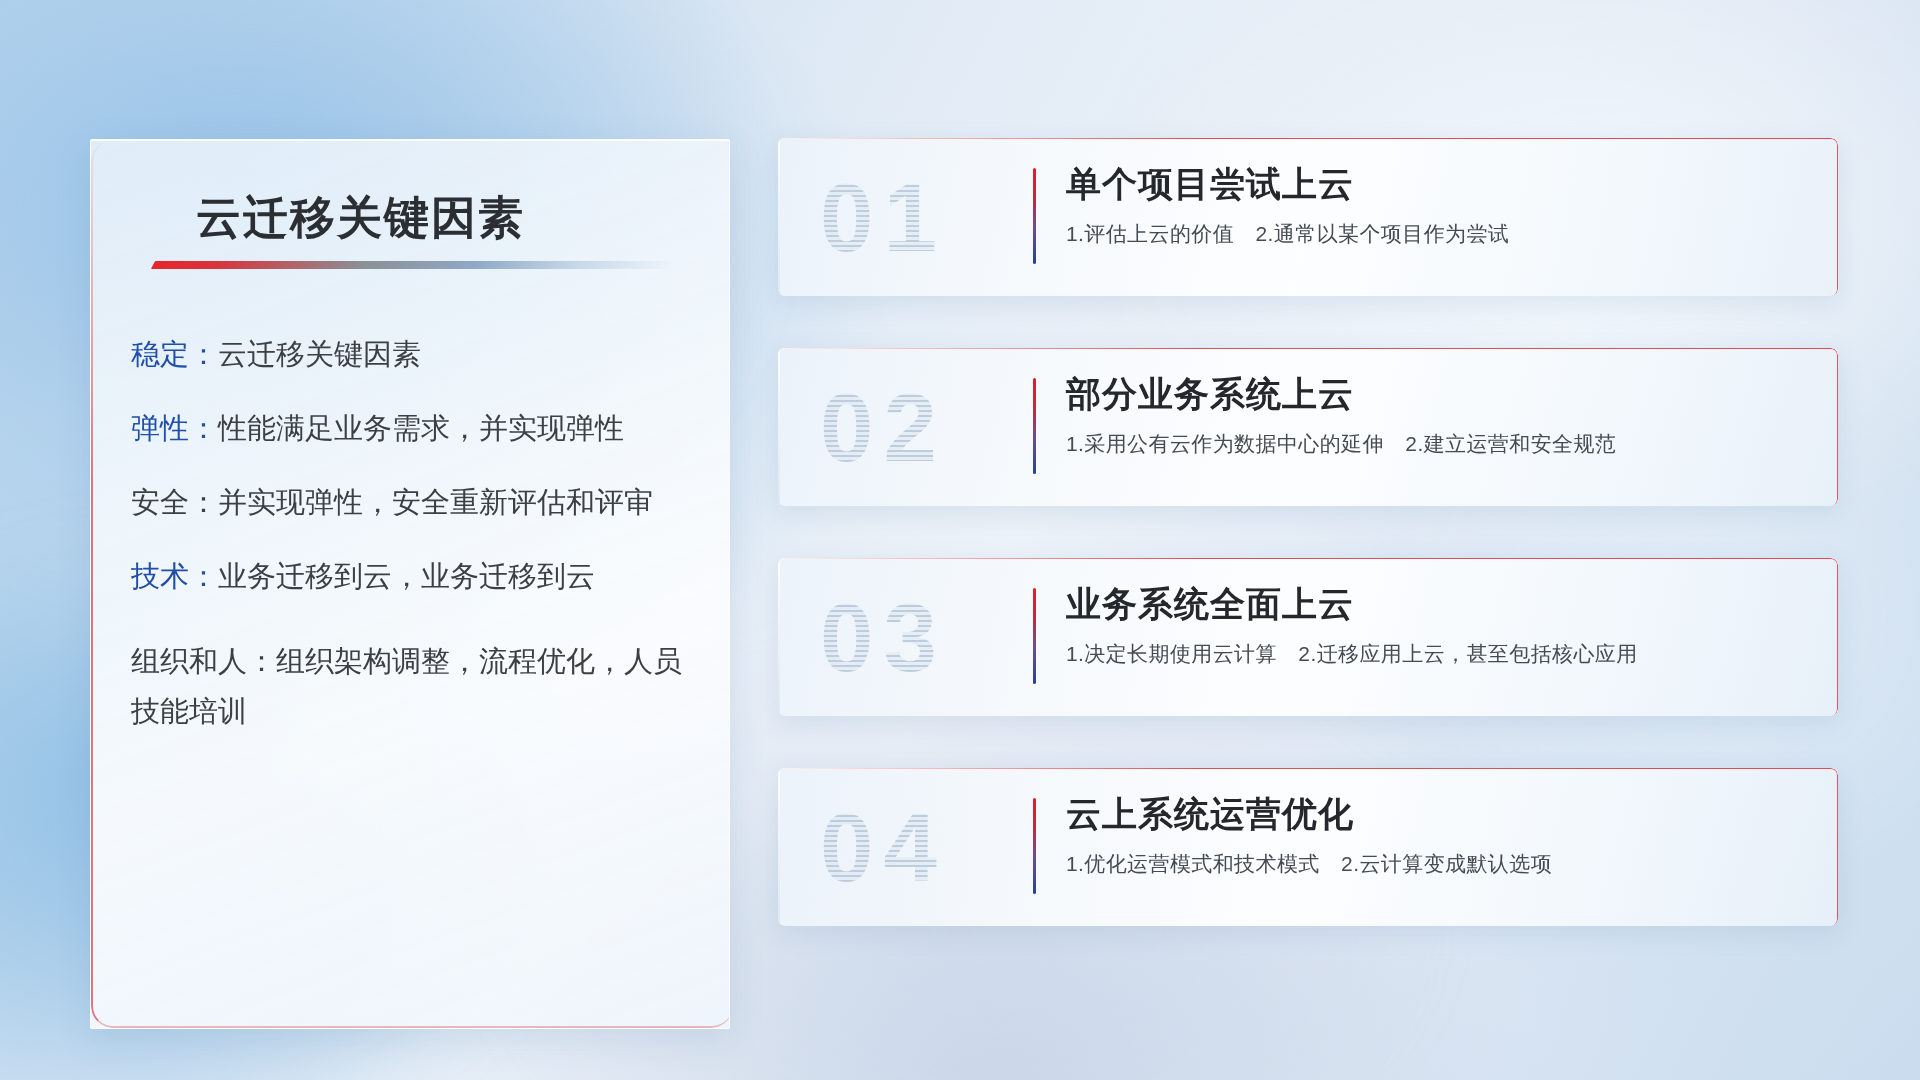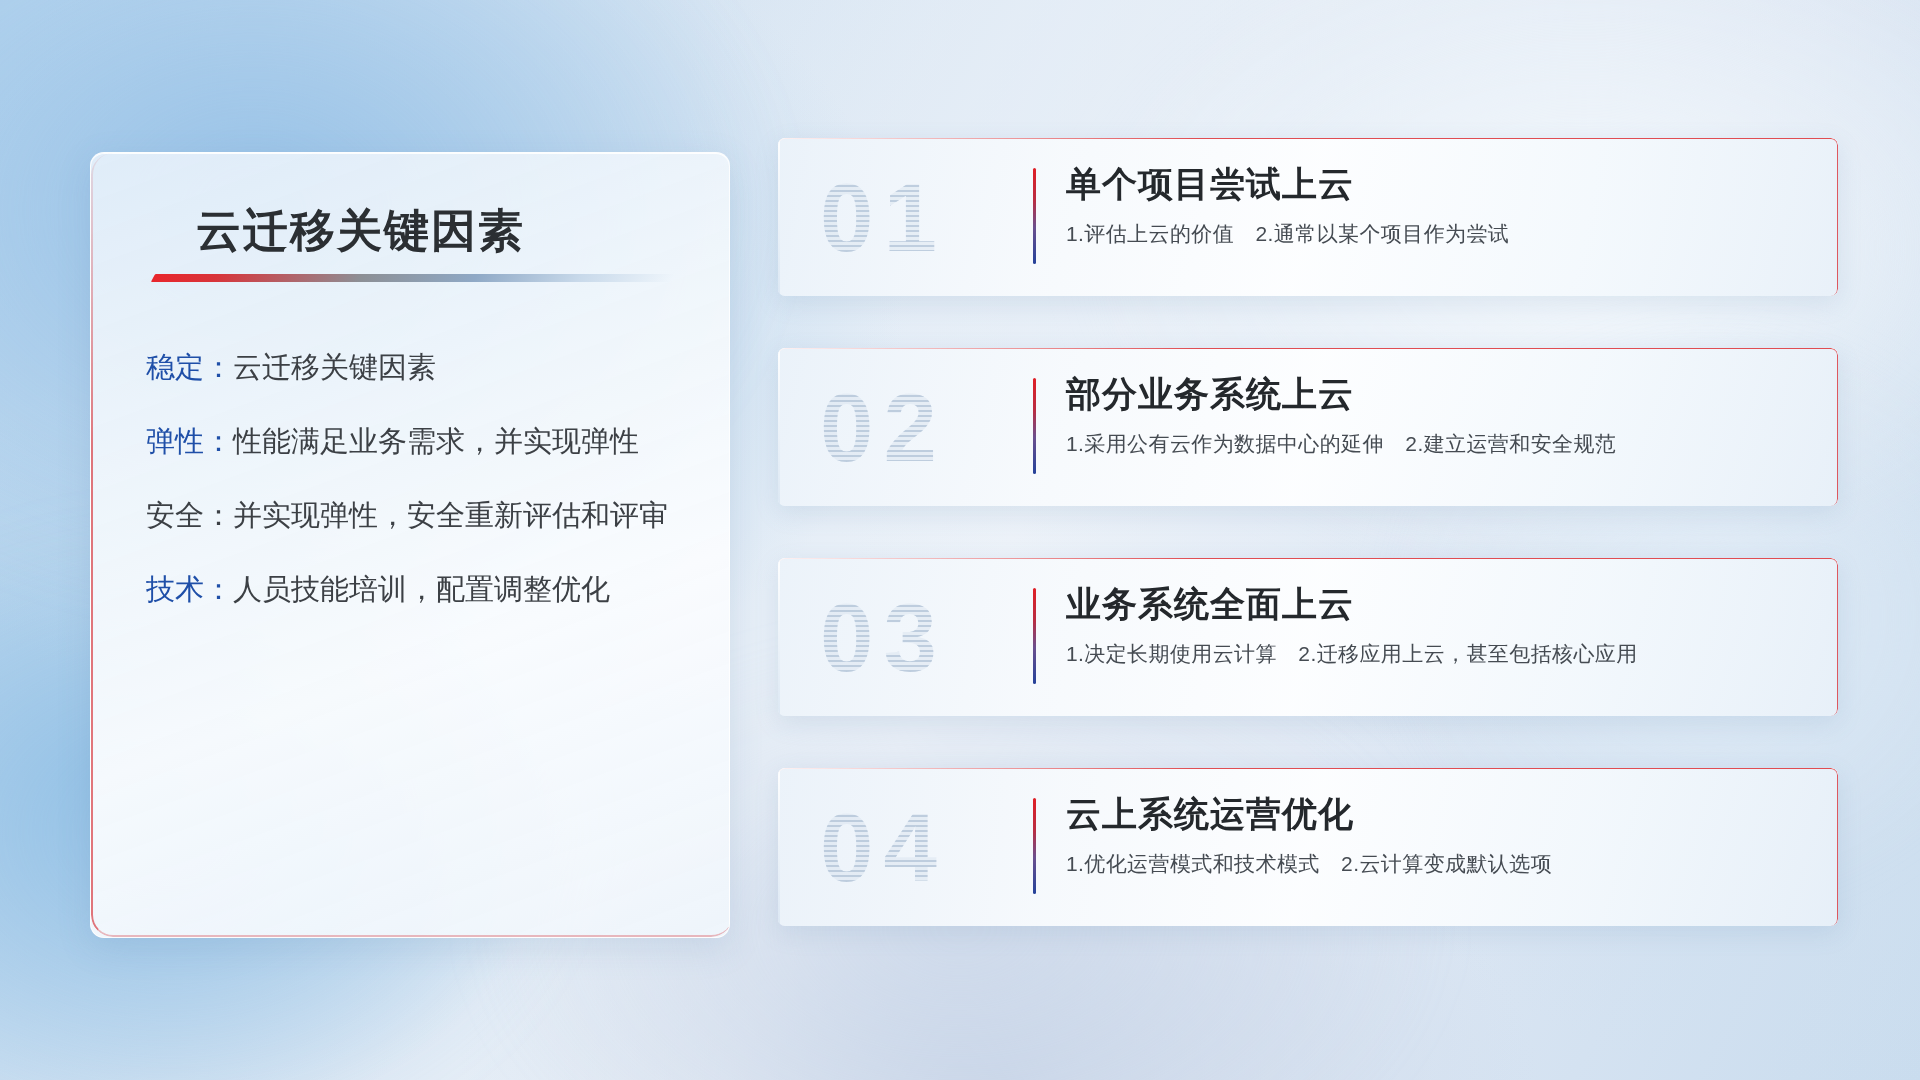--- a/index.html
+++ b/index.html
@@ -47,22 +47,22 @@
     background: radial-gradient(ellipse at 50% 50%, rgba(231,240,249,.7) 0%, rgba(231,240,249,0) 70%);
     filter: blur(26px);
   }
 
   
   #stage { position:absolute; inset:0; z-index:2; }
 
   
   #left-panel {
     position:absolute;
-    left:90px; top:152px; width:640px; height:786px;
-    border-radius:14px;
+    left:90px; top:139px; width:640px; height:890px;
+    border-radius:2px;
     background: linear-gradient(160deg, rgba(232,241,250,.88) 0%, rgba(243,248,252,.92) 35%, rgba(250,252,254,.95) 62%, rgba(240,246,252,.9) 100%);
     border:1px solid rgba(255,255,255,.85);
     box-shadow: 0 10px 34px rgba(90,130,175,.16), inset 0 1px 0 rgba(255,255,255,.9);
     overflow:hidden;
   }
   
   #left-panel::after {
     content:""; position:absolute; left:0; top:0; bottom:0; width:640px;
     border-radius:22px;
     border-left:2px solid rgba(214,38,44,.62);
@@ -90,21 +90,21 @@
     padding:0 46px 0 40px;
   }
   .factor-row {
     font-size:29px;
     line-height:1;
     color:#3c4045;
     margin-bottom:45px;
     white-space:nowrap;
   }
   .factor-row.wrap { white-space:normal; line-height:1.74; }
-  .factor-label { font-weight:400;margin-left:15px; }
+  .factor-label { font-weight:400; }
   .factor-label.accent { color:#1f4fa8; }
   .factor-text { color:#3c4045; }
 
   
   #cards { position:absolute; left:778px; top:138px; width:1060px; }
   .card {
     position:relative;
     width:1060px; height:158px;
     margin-bottom:52px;
     border-radius:7px;
@@ -192,23 +192,26 @@
 
       <div class="factor-row">
         <span class="factor-label accent">弹性：</span><span class="factor-text">性能满足业务需求，并实现弹性</span>
       </div>
 
       <div class="factor-row">
         <span class="factor-label">安全：</span><span class="factor-text">并实现弹性，安全重新评估和评审</span>
       </div>
 
       <div class="factor-row">
-        <span class="factor-label accent">技术：</span><span class="factor-text">人员技能培训，配置调整优化</span>
-      </div>
-
+        <span class="factor-label accent">技术：</span><span class="factor-text">业务迁移到云，业务迁移到云</span>
+      </div>
+
+      <div class="factor-row wrap">
+        <span class="factor-label">组织和人：</span><span class="factor-text">组织架构调整，流程优化，人员技能培训</span>
+      </div>
 
     </div>
   </section>
 
   <section id="cards">
 
     <article class="card">
       <div class="card-num-ghost">01</div>
       <div class="card-num">01</div>
       <div class="card-bar"></div>

